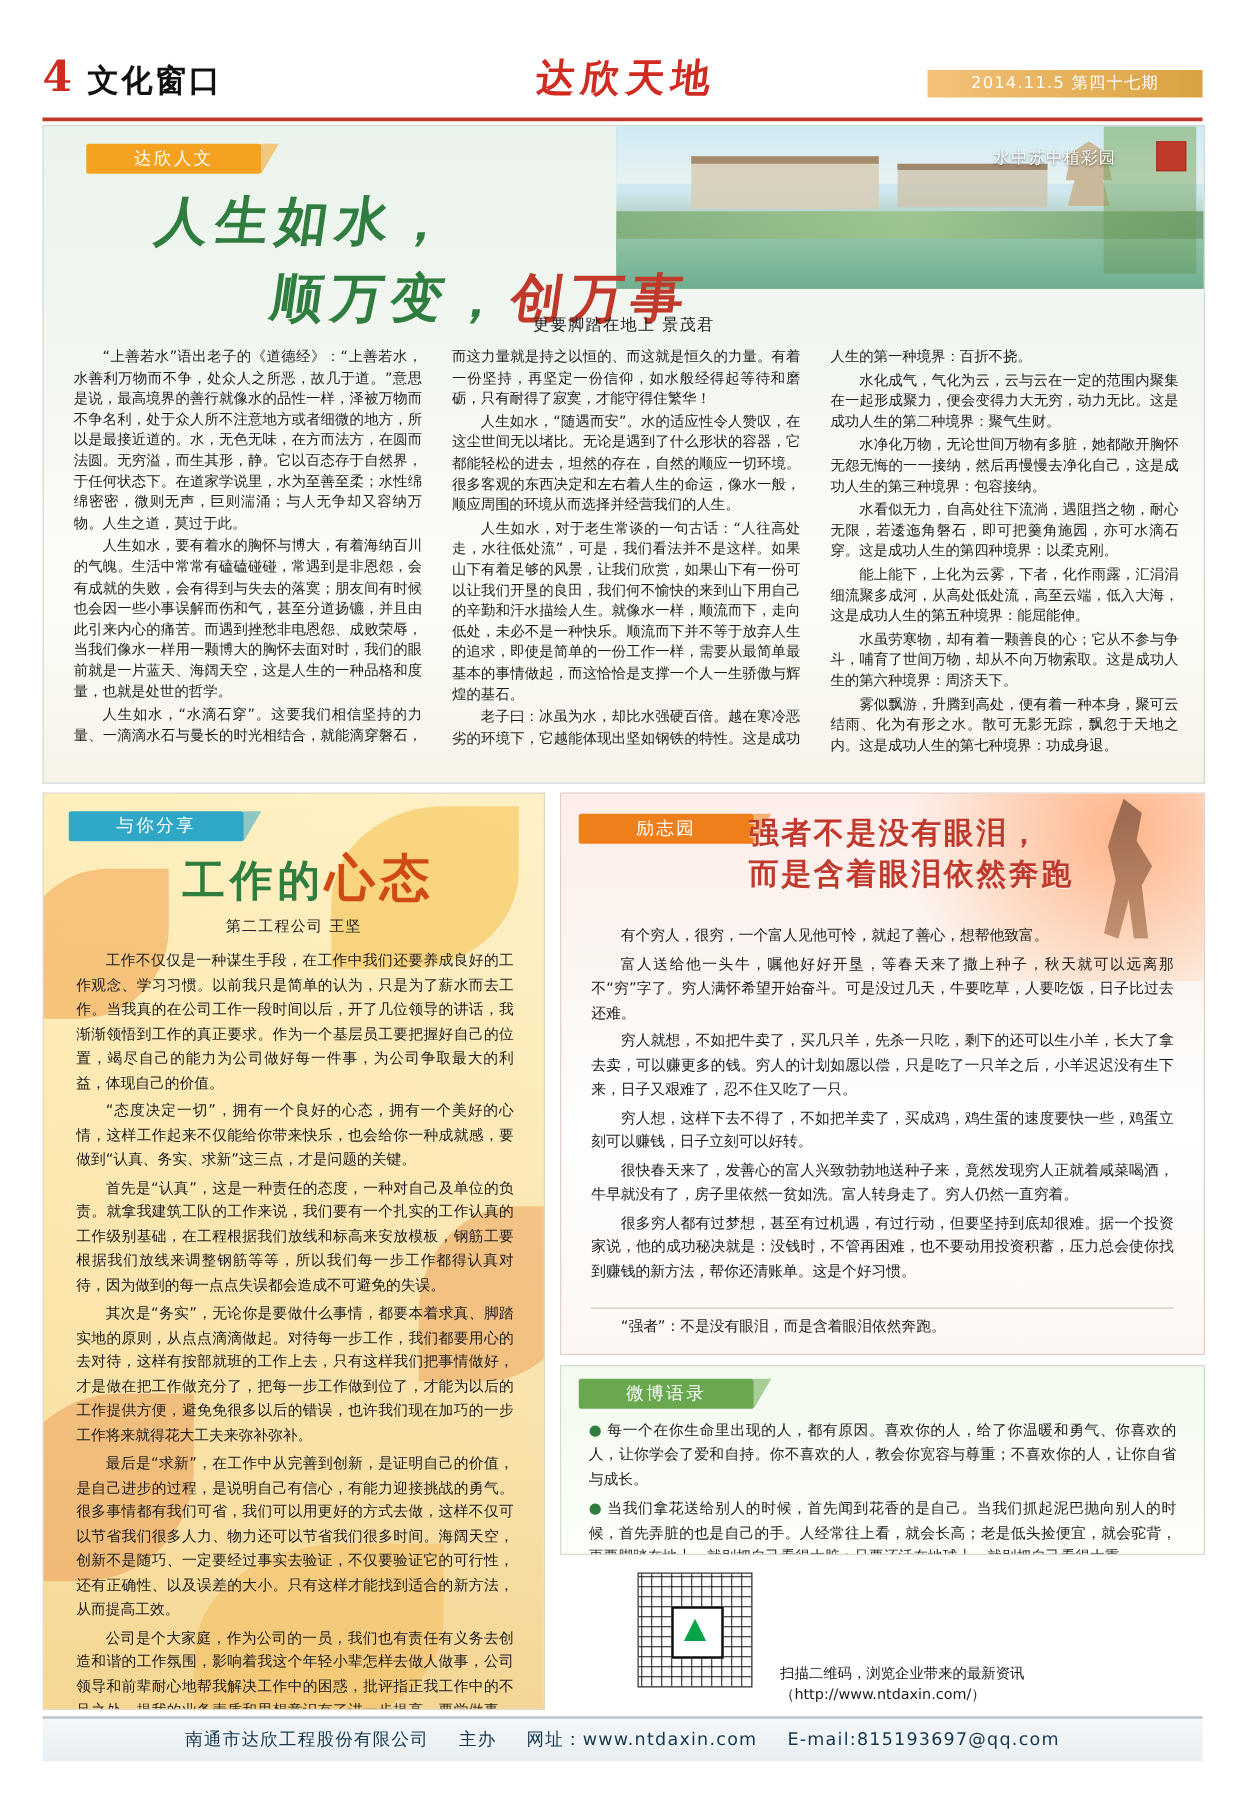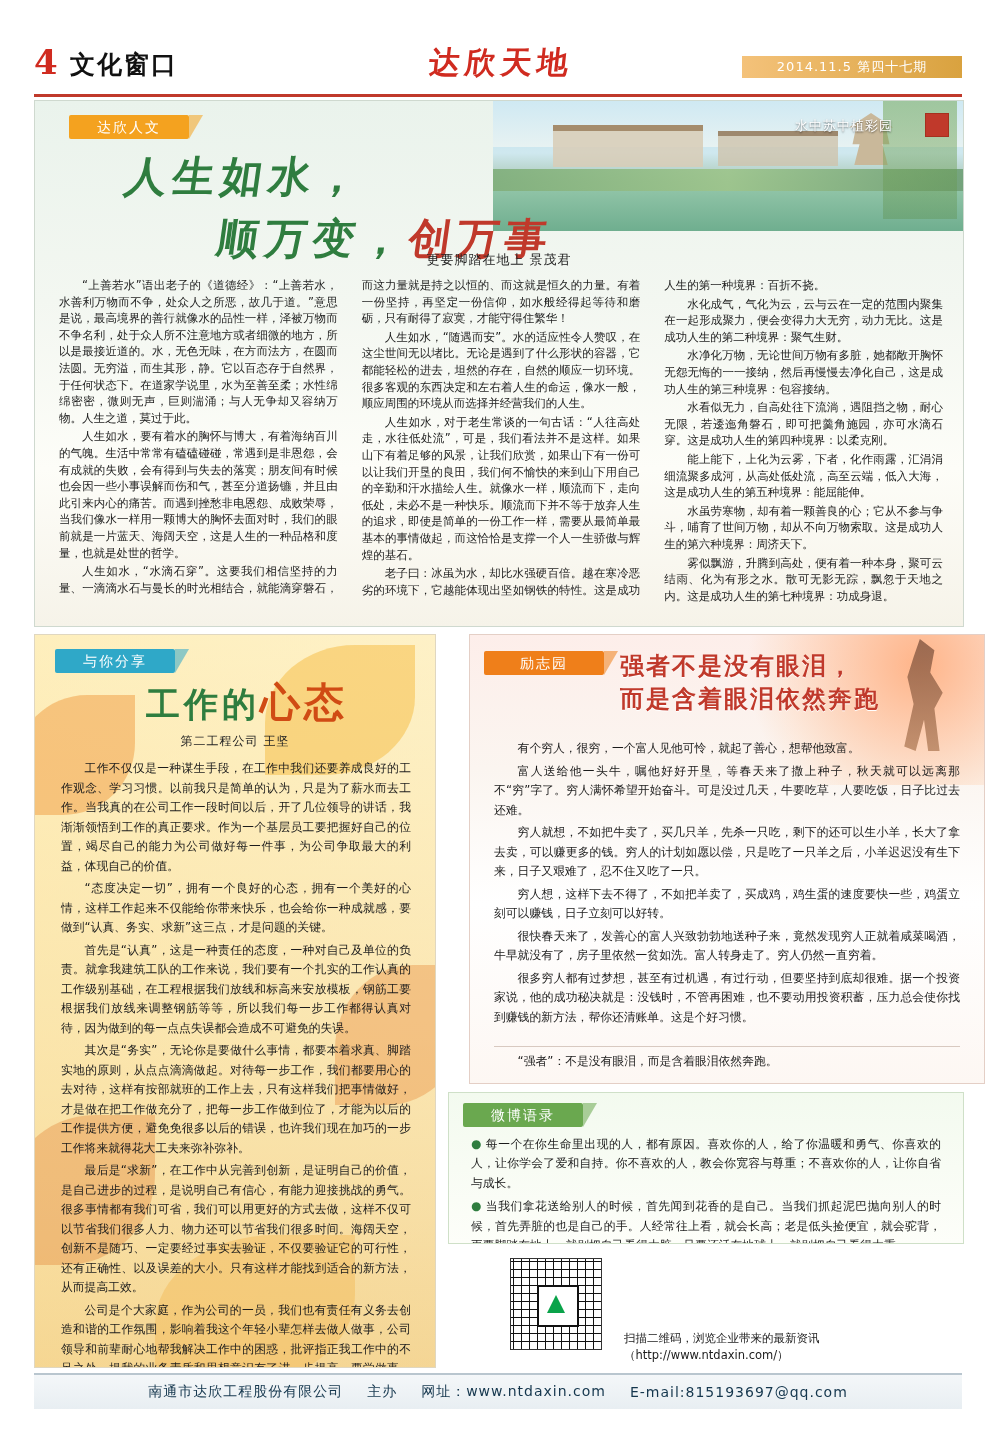--- a/index.html
+++ b/index.html
@@ -66,21 +66,21 @@
     position:absolute;right:70px;top:16px;font-size:13px;color:#fff;
     text-shadow:0 1px 2px rgba(0,0,0,.6);letter-spacing:1px;
   }
   .photo-seal{
     position:absolute;right:14px;top:12px;width:22px;height:22px;
     background:#c0392b;border:1px solid #a5301f;
   }
   .tag{
     position:absolute;left:34px;top:14px;min-width:108px;height:24px;
     background:#f4a21f;color:#fff;font-size:14px;line-height:24px;
-    text-align:center;letter-spacing:2px;padding:0 6px;
+    text-align:center;letter-spacing:2px;padding:0 16px;
     border-radius:2px 2px 2px 2px;
   }
   .tag:after{
     content:"";position:absolute;left:100%;top:0;
     border-top:24px solid #f4a21f;border-right:14px solid transparent;opacity:.55;
   }
   .tag.cyan{background:#2fa8c8;}
   .tag.cyan:after{border-top-color:#2fa8c8;}
   .tag.orange2{background:#ef7f1a;}
   .tag.orange2:after{border-top-color:#ef7f1a;}
@@ -125,21 +125,21 @@
     position:absolute;left:0;top:98px;width:100%;text-align:center;
     font-size:12px;color:#222;letter-spacing:1px;
   }
   .art-left-body{
     position:absolute;left:26px;top:124px;width:350px;height:590px;
     font-size:11.8px;line-height:19.5px;text-align:justify;color:#1b1b1b;
   }
   .art-left-body p{margin:0 0 3px 0;text-indent:2em;}
   
   .art-right{
-    position:absolute;left:469px;top:634px;width:514px;height:448px;
+    position:absolute;left:448px;top:634px;width:514px;height:448px;
     border:1px solid #e4cfc6;
     background:linear-gradient(to bottom,#fdeeea 0%,#fbf5f0 30%,#ffffff 60%,#fdf7f3 100%);
     overflow:hidden;
   }
   .art-right .glow{
     position:absolute;right:0;top:0;width:260px;height:150px;
     background:radial-gradient(circle at 75% 20%,rgba(255,170,120,.85),rgba(255,200,160,.25) 60%,rgba(255,255,255,0) 75%);
   }
   .runner{
     position:absolute;right:34px;top:4px;width:52px;height:112px;

